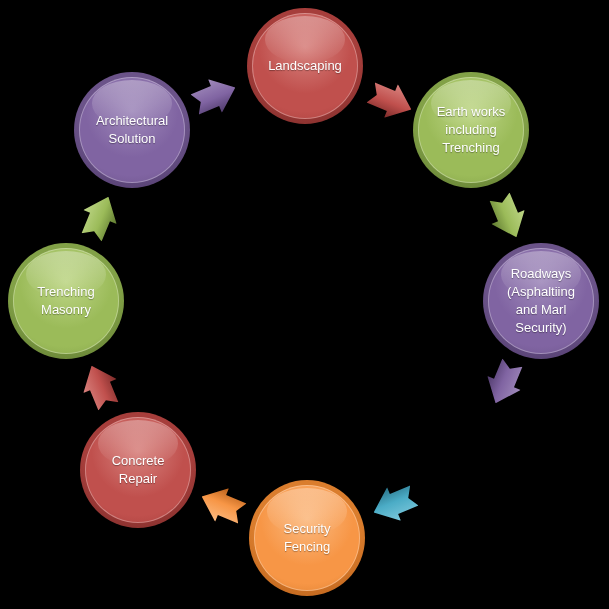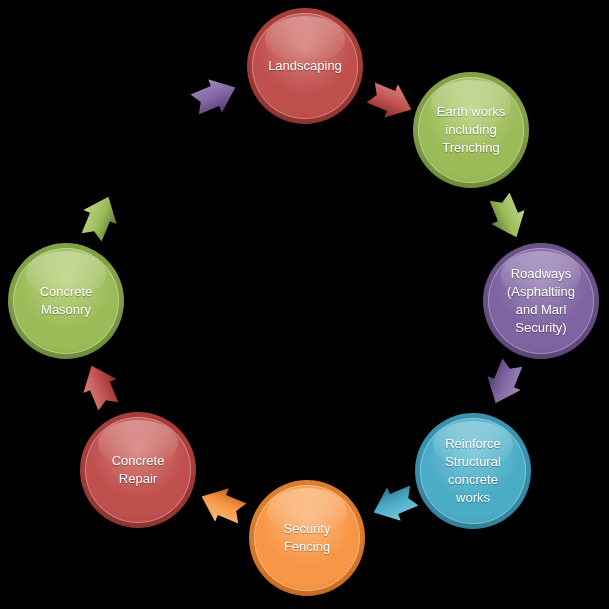--- a/index.html
+++ b/index.html
@@ -104,44 +104,44 @@
       <span class="node-label">Earth works including Trenching</span>
     </div>
   </div>
 
   <div class="node n2" style="--base: #8064A2; --light: #A08ABB; --dark: #4F3A6B; --rim: #6B5389;">
     <div class="node-inner">
       <span class="node-label">Roadways (Asphaltiing and Marl Security)</span>
     </div>
   </div>
 
-  <div class="node n3" style="--base: #4BACC6; --light: #7CC7DB; --dark: #2A7389; --rim: #3B92AC;">
-    <div class="node-inner">
-      <span class="node-label">Reinforce Structural concrete works</span>
-    </div>
-  </div>
 
   <div class="node n4" style="--base: #F79646; --light: #FBBA81; --dark: #B85F19; --rim: #DA7D2D;">
     <div class="node-inner">
       <span class="node-label">Security Fencing</span>
     </div>
   </div>
 
   <div class="node n5" style="--base: #C0504D; --light: #D8837F; --dark: #7C2B29; --rim: #A63E3B;">
     <div class="node-inner">
       <span class="node-label">Concrete Repair</span>
     </div>
   </div>
 
   <div class="node n6" style="--base: #9BBB59; --light: #BED687; --dark: #5F7A30; --rim: #82A147;">
     <div class="node-inner">
-      <span class="node-label">Concrete Masonry</span>
+      <span class="node-label">Trenching Masonry</span>
     </div>
   </div>
 
+  <div class="node n7" style="--base: #8064A2; --light: #A08ABB; --dark: #4F3A6B; --rim: #6B5389;">
+    <div class="node-inner">
+      <span class="node-label">Architectural Solution</span>
+    </div>
+  </div>
 
   <div class="arrow a0" style="--base: #C0504D; --light: #D8837F; --dark: #7C2B29;">
     <div class="arrow-shape"></div>
   </div>
   <div class="arrow a1" style="--base: #9BBB59; --light: #BED687; --dark: #5F7A30;">
     <div class="arrow-shape"></div>
   </div>
   <div class="arrow a2" style="--base: #8064A2; --light: #A08ABB; --dark: #4F3A6B;">
     <div class="arrow-shape"></div>
   </div>

